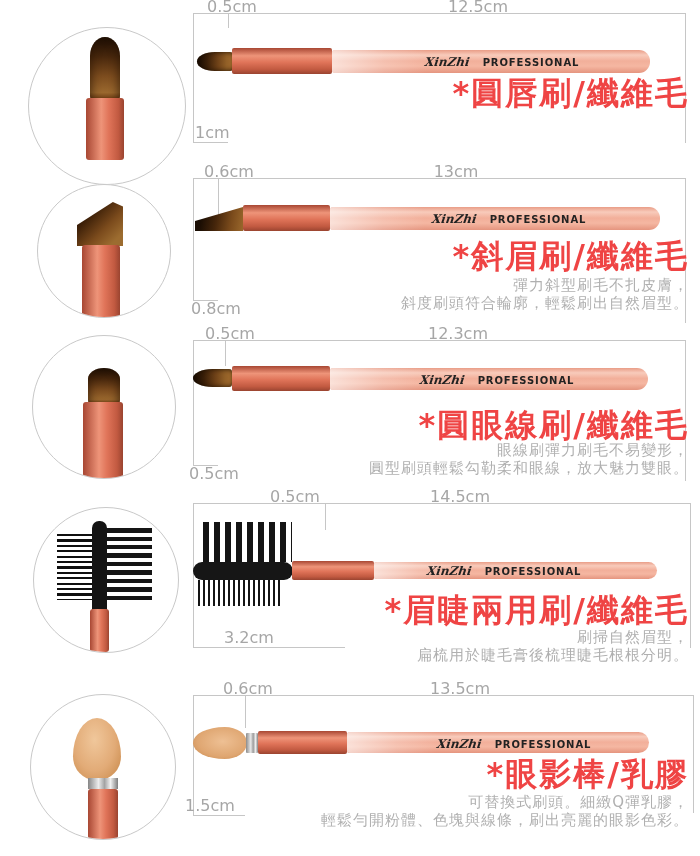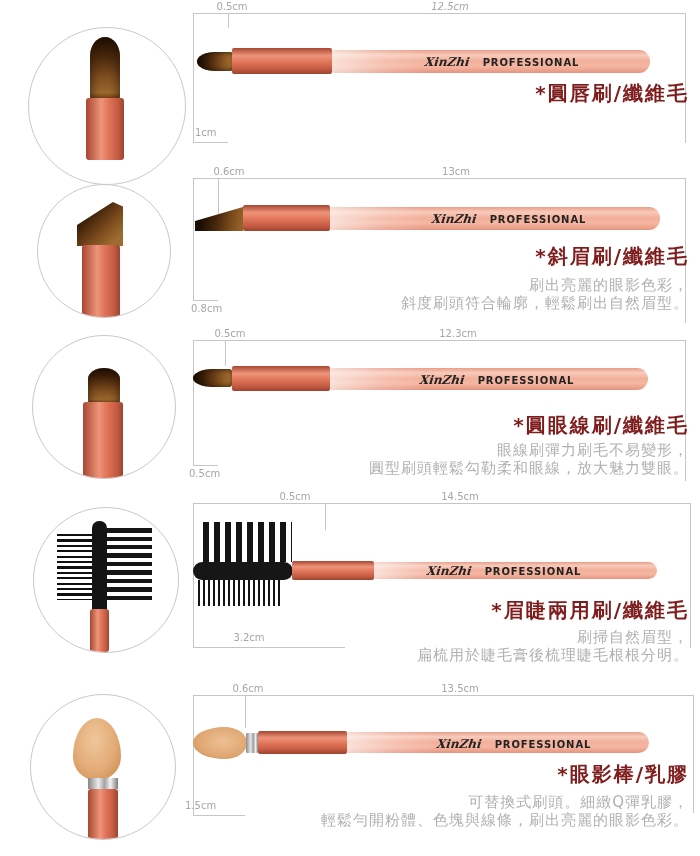--- a/index.html
+++ b/index.html
@@ -3,21 +3,21 @@
 <meta charset="utf-8">
 <style>
   html,body{margin:0;padding:0;background:#fff;}
   #canvas{
     position:relative;width:700px;height:856px;background:#ffffff;overflow:hidden;
     font-family:"DejaVu Sans","Liberation Sans",sans-serif;
   }
   .row{position:absolute;left:0;width:700px;}
   
   .line{position:absolute;background:#c6c6c6;}
-  .dimlbl{position:absolute;font-size:10px;line-height:14px;color:#a6a6a6;text-align:center;white-space:nowrap;}
+  .dimlbl{position:absolute;font-size:16px;line-height:14px;color:#a6a6a6;text-align:center;white-space:nowrap;}
   .dimlbl.side{text-align:left;}
   
   .circle{position:absolute;border:1px solid #c9c9c9;border-radius:50%;overflow:hidden;background:#fff;}
   
   .h-brist{position:absolute;border-radius:50% 3px 3px 50% / 50% 3px 3px 50%;
     background:linear-gradient(90deg,#150a02,#3a1f08 28%,#6f4218 58%,#926027 82%,#a06a2d);
     box-shadow:inset 0 3px 4px -2px rgba(30,15,2,.7), inset 0 -3px 4px -2px rgba(30,15,2,.7);}
   .h-brist-angled{position:absolute;clip-path:polygon(0 58%,100% 0,100% 100%,0 100%);
     background:linear-gradient(100deg,#1a0d03 15%,#46260b 45%,#7c4c1c 75%,#9a682c);}
   .h-ferrule{position:absolute;border-radius:2px;
@@ -52,21 +52,21 @@
   .sponge-v{position:absolute;border-radius:50% 50% 46% 46% / 62% 62% 38% 38%;
     background:radial-gradient(ellipse at 45% 35%,#f0c79b,#e2ab77 55%,#cf9256 85%,#c08449);}
   .silver-v{position:absolute;
     background:linear-gradient(90deg,#868686,#ececec 35%,#a3a3a3 55%,#f1f1f1 75%,#7e7e7e);}
   
   .brandmark{position:absolute;display:flex;align-items:center;gap:13px;color:#222;white-space:nowrap;}
   .brandmark .bn{font-family:"DejaVu Serif","Liberation Serif",serif;font-style:italic;font-weight:700;
     font-size:12px;transform:skewX(-8deg);}
   .brandmark .bs{font-size:10px;font-weight:700;letter-spacing:.9px;}
   
-  .title{position:absolute;right:11px;font-size:20px;line-height:26px;font-weight:700;color:#7f1d1d;
+  .title{position:absolute;right:11px;font-size:32px;line-height:26px;font-weight:700;color:#ef4444;
     letter-spacing:2px;white-space:nowrap;}
   .desc{position:absolute;right:11px;text-align:right;font-size:15px;line-height:18px;color:#b0b0b0;
     letter-spacing:1px;white-space:nowrap;}
 </style>
 </head>
 <body>
 
 <div id="canvas">
 
   <div class="row" style="top:0;height:165px;">
@@ -74,21 +74,21 @@
       <div class="v-brist" style="left:61px;top:9px;width:30px;height:63px;"></div>
       <div class="v-ferrule" style="left:57px;top:70px;width:38px;height:62px;"></div>
     </div>
 
     <div class="line" style="left:193px;top:13px;width:492px;height:1px;"></div>
     <div class="line" style="left:193px;top:13px;width:1px;height:129px;"></div>
     <div class="line" style="left:685px;top:13px;width:1px;height:130px;"></div>
     <div class="line" style="left:228px;top:13px;width:1px;height:15px;"></div>
     <div class="line" style="left:193px;top:142px;width:35px;height:1px;"></div>
     <div class="dimlbl" style="left:207px;top:0;width:50px;">0.5cm</div>
-    <div class="dimlbl" style="left:400px;top:0;width:100px;font-style:italic;">12.5cm</div>
+    <div class="dimlbl" style="left:428px;top:0;width:100px;">12.5cm</div>
     <div class="dimlbl side" style="left:195px;top:126px;">1cm</div>
 
     <div class="h-brist" style="left:197px;top:52px;width:36px;height:19px;"></div>
     <div class="h-ferrule" style="left:232px;top:48px;width:100px;height:26px;"></div>
     <div class="h-handle" style="left:332px;top:50px;width:318px;height:23px;"></div>
     <div class="h-joint" style="left:332px;top:50px;width:95px;height:23px;"></div>
     <div class="brandmark" style="left:425px;top:55px;">
       <span class="bn">XinZhi</span>
       <span class="bs">PROFESSIONAL</span>
     </div>
@@ -115,21 +115,21 @@
     <div class="h-ferrule" style="left:243px;top:40px;width:87px;height:26px;"></div>
     <div class="h-handle" style="left:330px;top:42px;width:330px;height:23px;"></div>
     <div class="h-joint" style="left:330px;top:42px;width:95px;height:23px;"></div>
     <div class="brandmark" style="left:432px;top:47px;">
       <span class="bn">XinZhi</span>
       <span class="bs">PROFESSIONAL</span>
     </div>
 
     <div class="title" style="top:78px;">*斜眉刷/纖維毛</div>
     <div class="desc" style="top:111px;">
-      <div>刷出亮麗的眼影色彩，</div>
+      <div>彈力斜型刷毛不扎皮膚，</div>
       <div>斜度刷頭符合輪廓，輕鬆刷出自然眉型。</div>
     </div>
   </div>
 
   <div class="row" style="top:327px;height:163px;">
     <div class="circle" style="left:32px;top:8px;width:142px;height:142px;">
       <div class="v-brist" style="left:55px;top:32px;width:32px;height:36px;"></div>
       <div class="v-ferrule" style="left:50px;top:66px;width:40px;height:76px;"></div>
     </div>
 

